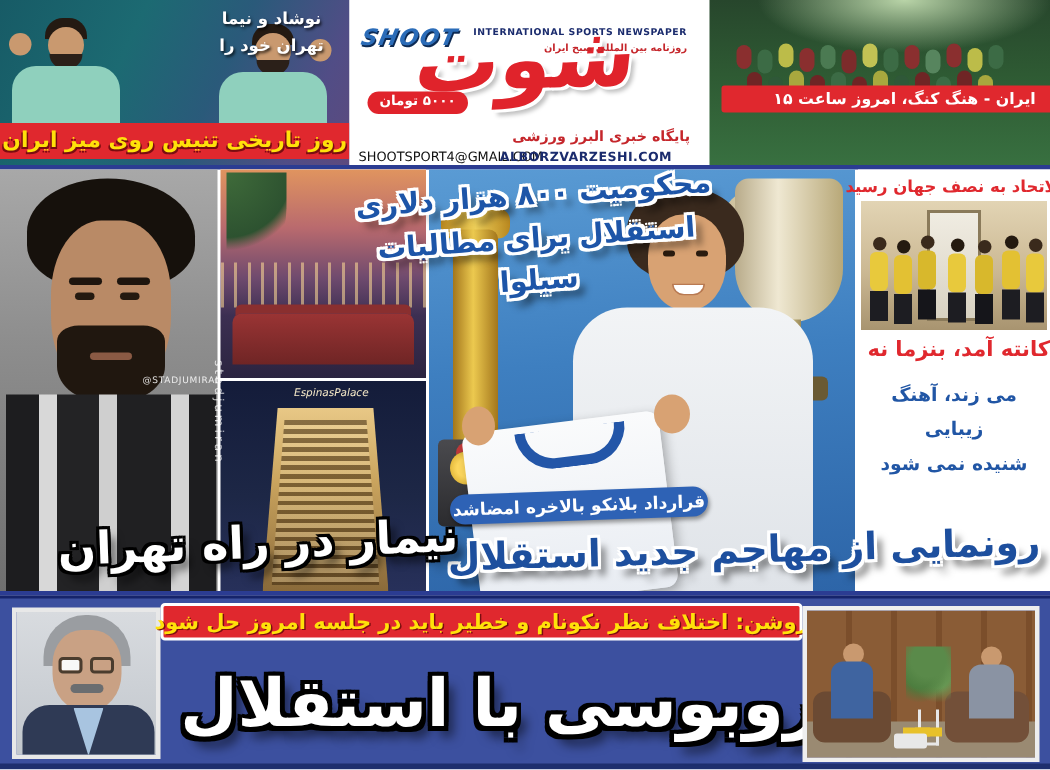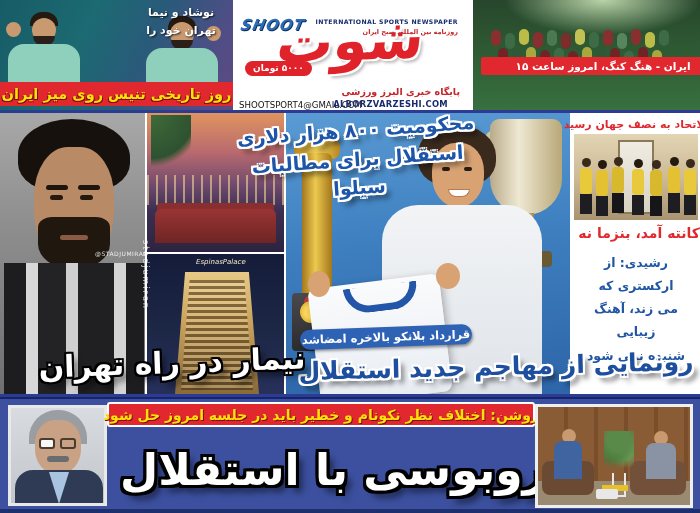--- a/index.html
+++ b/index.html
@@ -297,21 +297,20 @@
       <span class="rtl nowrap">الاتحاد به نصف جهان رسید</span>
     </div>
     <div class="abs rc-photo">
       <div class="abs it-door"></div>
       <div class="abs it-heads"></div>
       <div class="abs it-row"></div>
       <div class="abs it-legs"></div>
     </div>
     <div class="abs rc-head rtl nowrap">کانته آمد، بنزما نه</div>
     <div class="abs rc-quote rtl">
-      <div>رشیدی: از ارکستری که</div>
       <div>می زند، آهنگ زیبایی</div>
       <div>شنیده نمی شود</div>
     </div>
   </section>
 
   <div class="abs conviction rtl ow">
     <div>محکومیت ۸۰۰ هزار دلاری</div>
     <div>استقلال برای مطالبات سیلوا</div>
   </div>
   <div class="abs blanco">

